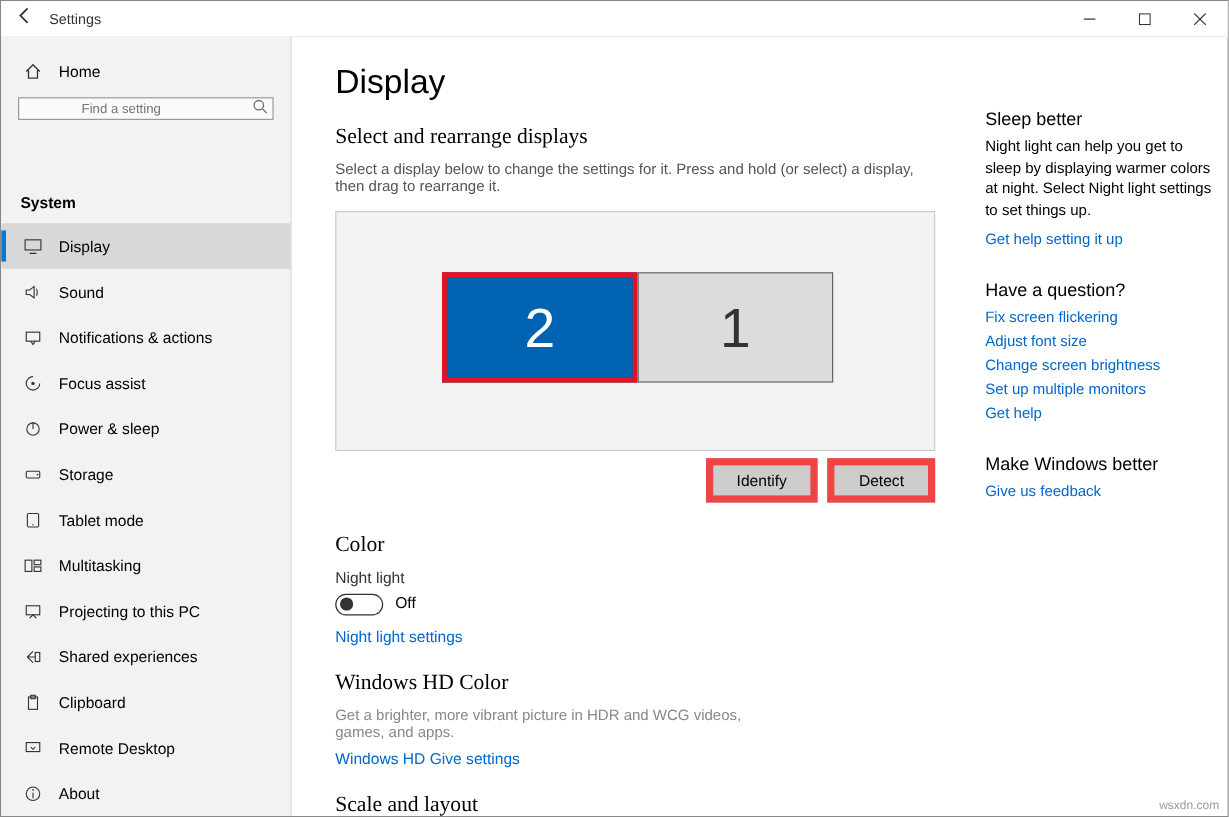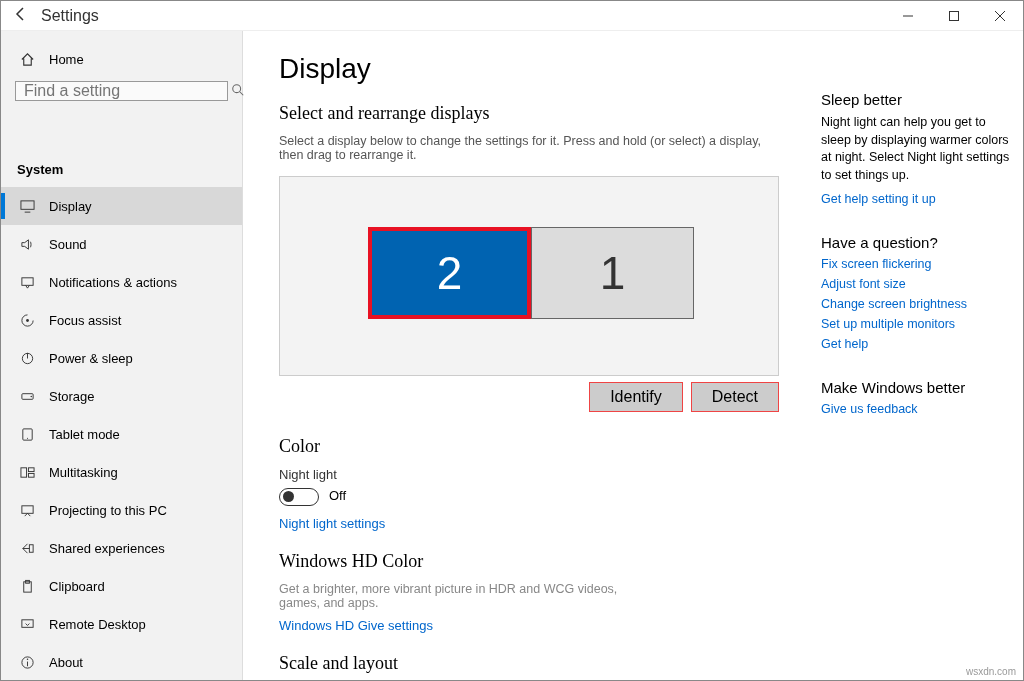--- a/index.html
+++ b/index.html
@@ -1,47 +1,47 @@
 <!DOCTYPE html>
 <html><head>
 <meta charset="utf-8">
 <style>
 * { margin: 0; padding: 0; box-sizing: border-box; font-family: "Segoe UI", Arial, sans-serif; }
 body { background: #fff; width: 1024px; height: 681px; overflow: hidden; font-size: 13px; color: #000; }
 .window { width: 1024px; height: 681px; display: flex; flex-direction: column; border: 1px solid #888; }
 .titlebar { height: 30px; display: flex; align-items: center; background: #fff; border-bottom: 1px solid #eee; }
 .tb-back { width: 40px; text-align: center; font-size: 16px; color: #555; cursor: pointer; }
-.tb-title { font-size: 16px; color: #333; }
+.tb-title { font-size: 12px; color: #333; }
 .tb-spacer { flex: 1; }
 .tb-btn { width: 46px; height: 30px; display: flex; align-items: center; justify-content: center; cursor: pointer; }
 .tb-btn svg { stroke: #333; }
 .body { flex: 1; display: flex; overflow: hidden; }
 .sidebar { width: 242px; background: #f2f2f2; border-right: 1px solid #ddd; display: flex; flex-direction: column; padding-top: 12px; }
 .side-home { display: flex; align-items: flex-end; gap: 14px; padding: 8px 18px; cursor: pointer; height: 40px; }
 .side-icon { width: 16px; height: 16px; display: inline-flex; align-items: center; justify-content: center; color: #333; }
 .search-box { margin: 6px 14px 10px 14px; height: 32px; border: 1px solid #999; background: #fafafa; display: flex; align-items: center; padding: 0 8px; }
-.search-box input { border: none; background: transparent; outline: none; flex: 1; font-size: 16px; color: #666; }
+.search-box input { border: none; background: transparent; outline: none; flex: 1; font-size: 11px; color: #666; margin-left: 44px; }
 .search-box .sicon { color: #666; }
 .cat-label { padding: 8px 16px 10px 16px; font-weight: 600; font-size: 13px; margin-top: 43px; }
 .nav-item { display: flex; align-items: center; gap: 14px; padding: 0 18px; height: 38px; cursor: pointer; position: relative; }
 .nav-item.active { background: #d8d8d8; }
 .nav-item.active::before { content: ""; position: absolute; left: 0; top: 6px; bottom: 6px; width: 4px; background: #0078d7; }
 .content { flex: 1; display: flex; overflow: hidden; }
 .main { flex: 1; padding: 22px 36px; overflow-y: auto; }
 .main h1 { font-size: 28px; font-weight: 400; margin-bottom: 18px; }
 .main h2 { font-size: 18px; font-weight: 400; margin-bottom: 10px; font-family: Liberation Serif, serif; }
 .sub-text { font-size: 12.5px; color: #555; margin-bottom: 14px; max-width: 560px; }
 .desc-gray { font-size: 12.5px; color: #888; max-width: 360px; margin-bottom: 8px; }
 .display-arrange { border: 1px solid #ccc; background: #f3f3f3; width: 500px; height: 200px; position: relative; margin-bottom: 6px; }
 .monitors { position: absolute; top: 50px; left: 88px; display: flex; }
 .mon { border: 1px solid #666; display: flex; align-items: center; justify-content: center; font-size: 46px; font-weight: 300; cursor: pointer; }
 .mon-2 { width: 163px; height: 92px; background: #0063b1; color: #fff; border: 4px solid #e81123; }
 .mon-1 { width: 163px; height: 92px; background: #dcdcdc; color: #333; }
 .arrange-btns { width: 500px; display: flex; justify-content: flex-end; gap: 8px; margin-bottom: 24px; }
-.win-btn { background: #ccc; border: 1px solid #ef4444; padding: 5px 20px; font-size: 16px; cursor: pointer; }
+.win-btn { background: #ccc; border: 6px solid #ef4444; padding: 5px 20px; font-size: 13px; cursor: pointer; }
 .toggle-row { display: flex; gap: 10px; margin-bottom: 10px; }
 .toggle { width: 40px; height: 18px; border: 1px solid #333; border-radius: 9px; position: relative; cursor: pointer; }
 .toggle::after { content: ""; position: absolute; left: 3px; top: 2px; width: 11px; height: 11px; border-radius: 50%; background: #333; }
 .link { color: #0066cc; font-size: 13px; cursor: pointer; display: inline-block; }
 .section { margin-bottom: 20px; }
 .label-small { font-size: 13px; color: #333; margin-bottom: 6px; }
 .right-pane { width: 208px; padding: 60px 12px 20px 6px; font-size: 12.5px; }
 .rp-head { font-weight: 400; font-size: 15px; margin-bottom: 6px; }
 .rp-text { color: #000000; margin-bottom: 8px; line-height: 1.4; }
 .rp-link { color: #0066cc; cursor: pointer; display: block; margin-bottom: 6px; font-size: 12.5px; }

